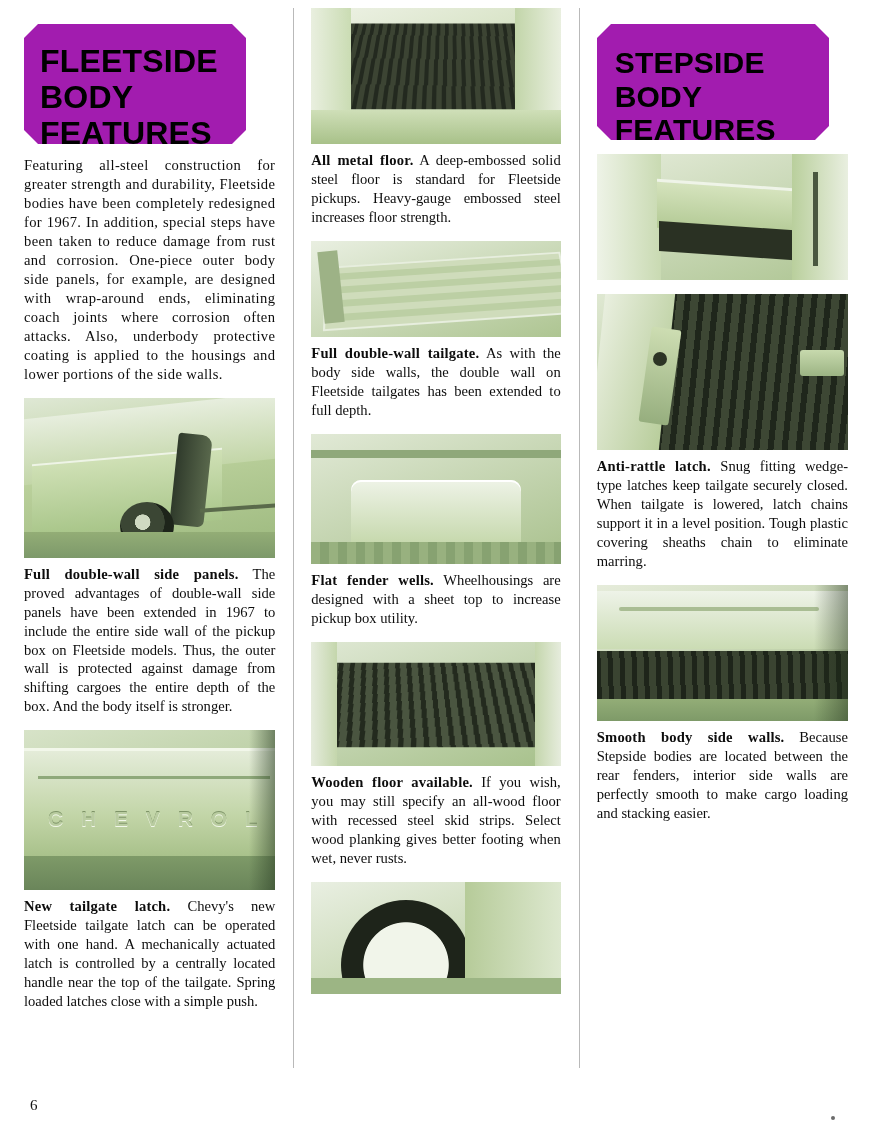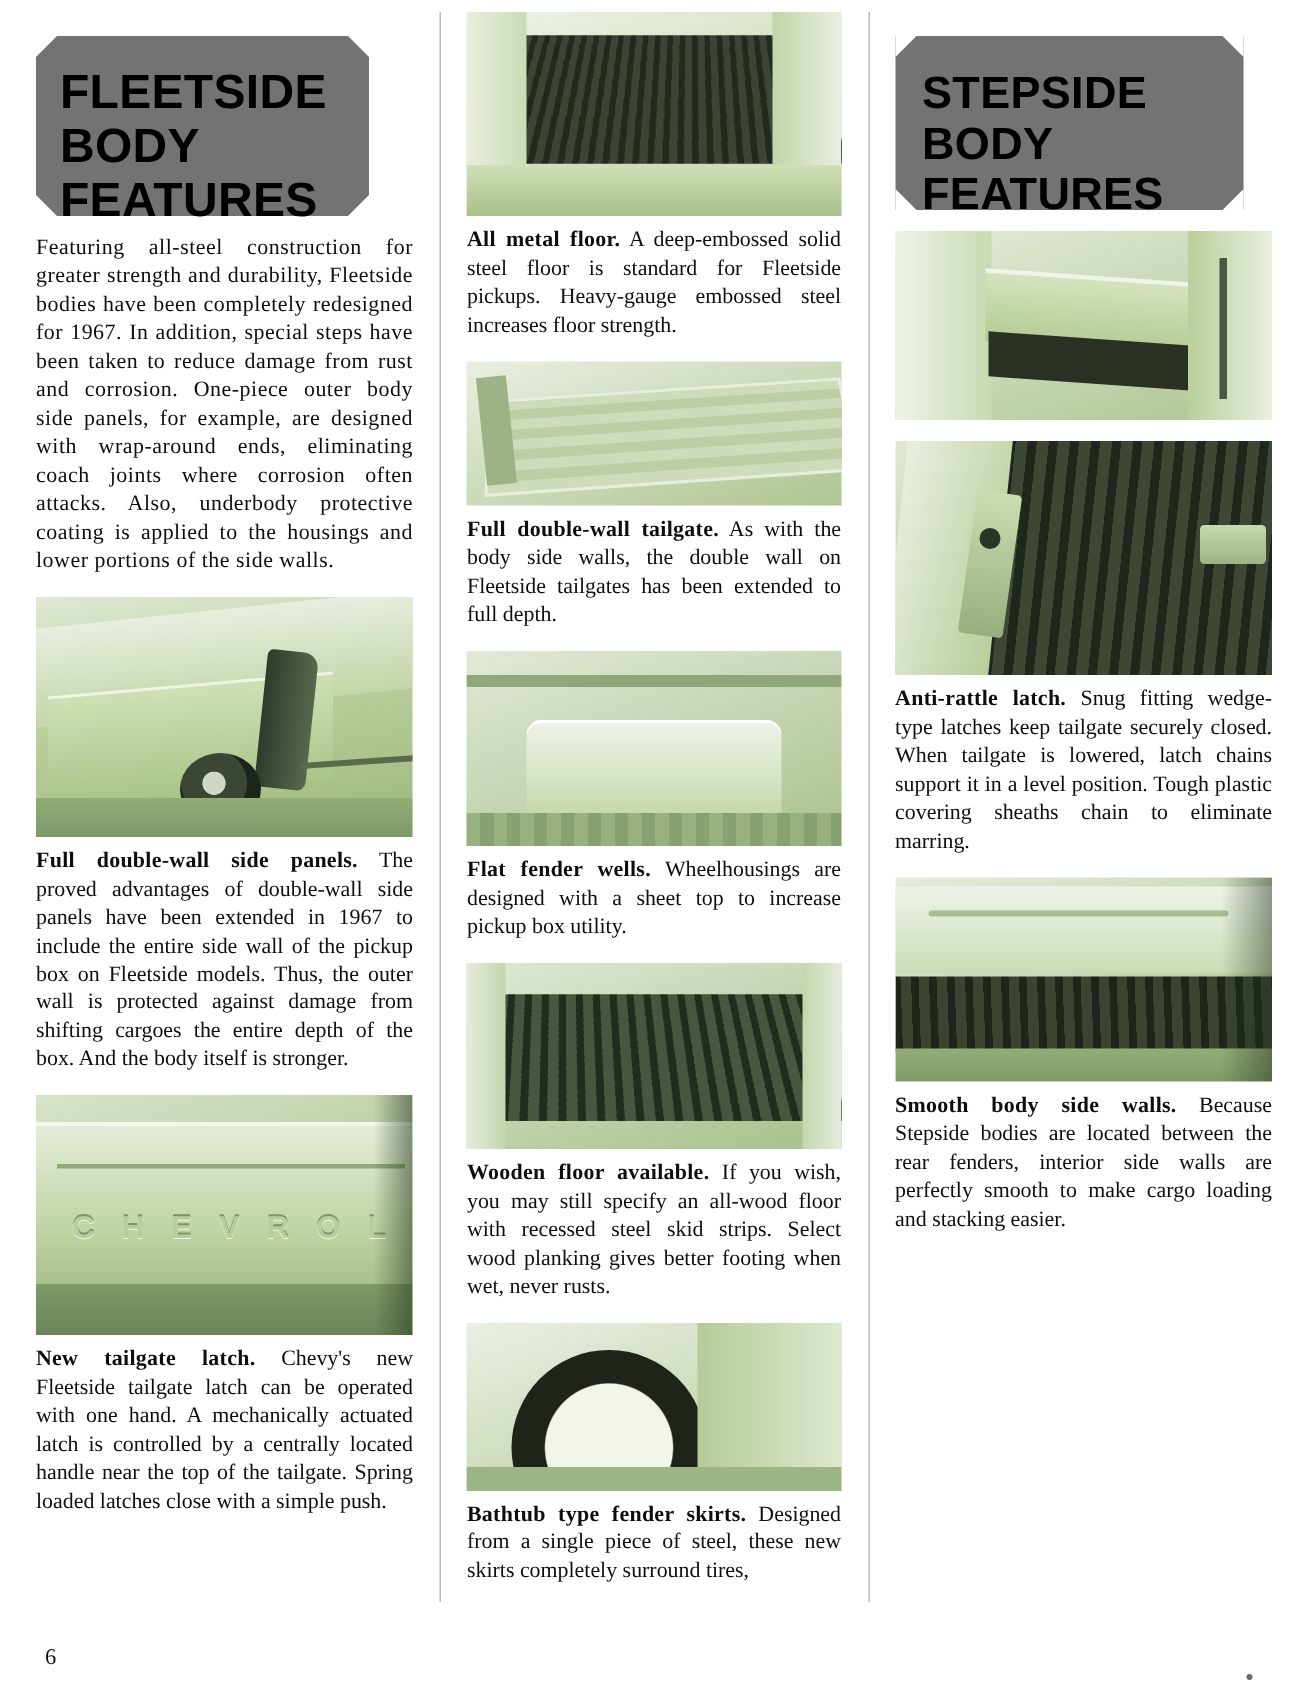--- a/index.html
+++ b/index.html
@@ -32,21 +32,21 @@
   .col + .col{
     margin-left:18px;
     padding-left:17px;
     border-left:1px solid #b9b9b9;
   }
   .col.c2{width:260px;}
   .col.c3{width:262px;}
 
   
   .headbox{
-    background:#737373;
+    background:#a21caf;
     color:#000;
     font-family:"Liberation Sans", sans-serif;
     font-weight:bold;
     font-size:31px;
     line-height:1.12;
     letter-spacing:0.2px;
     padding:18px 16px 20px 16px;
     position:relative;
     text-align:left;
   }
@@ -207,21 +207,20 @@
       </div>
       <p class="cap"><b>Wooden floor available.</b><span> If you wish, you may still specify an all-wood floor with recessed steel skid strips. Select wood planking gives better footing when wet, never rusts.</span></p>
 
       <div class="photo" style="height:112px;background:linear-gradient(160deg,#e9efe2,#b5cb98);">
         <div class="ph-inner">
           <div style="position:absolute;left:30px;top:18px;width:130px;height:130px;border-radius:50%;background:radial-gradient(circle at 50% 50%,#f1f5ea 0 46%,#1e241a 47% 72%,#384230 73% 100%);"></div>
           <div style="position:absolute;right:0;top:0;width:96px;height:100%;background:linear-gradient(270deg,#dde8cf,#b6cb99);"></div>
           <div style="position:absolute;left:0;bottom:0;width:100%;height:16px;background:#9cb584;"></div>
         </div>
       </div>
-      <p class="cap"><b>Bathtub type fender skirts.</b><span> Designed from a single piece of steel, these new skirts completely surround tires,</span></p>
 
     </div>
 
     <div class="col c3">
 
 
       <div class="headbox n2" style="margin-top:16px;">
         <span class="notch-tl"></span>
         <span class="notch-tr"></span>
         <span class="notch-bl"></span>

